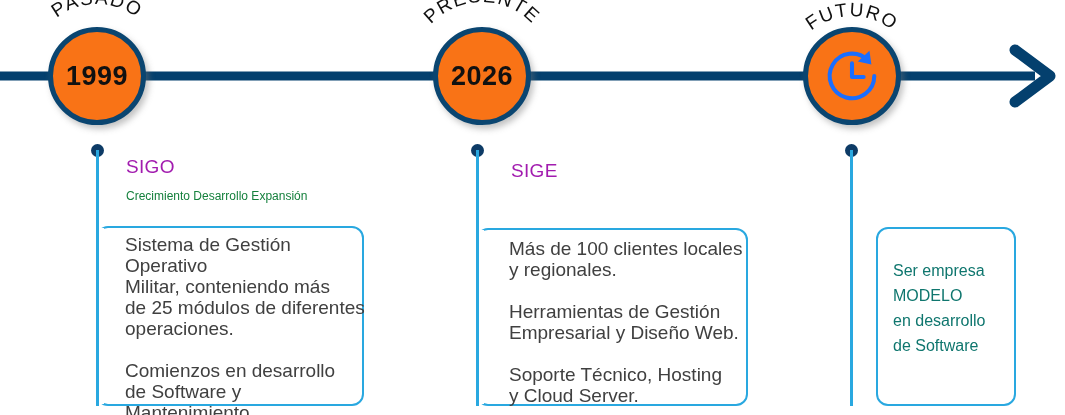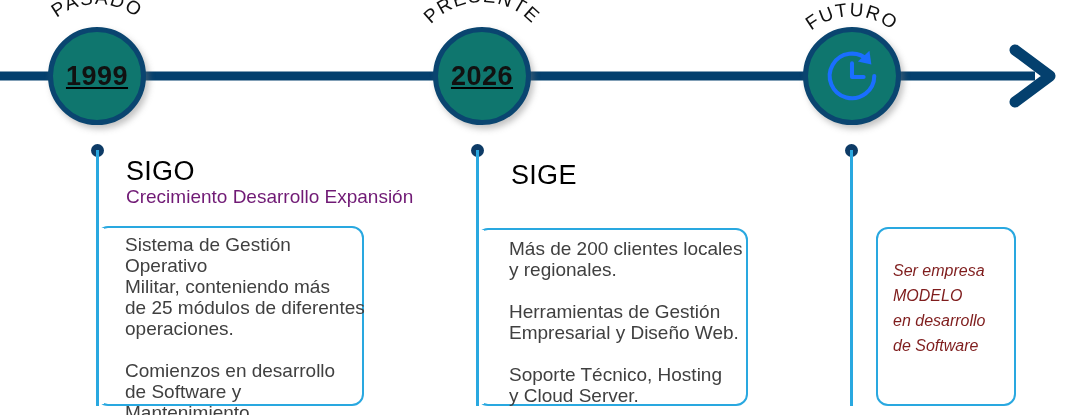--- a/index.html
+++ b/index.html
@@ -36,27 +36,26 @@
     width: 98px;
     height: 98px;
   }
   .milestone .ring {
     position: absolute;
     left: 0; top: 0;
     width: 98px;
     height: 98px;
     box-sizing: border-box;
     border-radius: 50%;
-    background: #0f766e;
+    background: #f97316;
     border: 5px solid #0a4570;
     box-shadow: 3px 4px 6px rgba(120,120,120,0.45);
     display: flex;
     align-items: center;
     justify-content: center;
-    text-decoration: underline;
   }
   .milestone .year {
     font-size: 27px;
     font-weight: bold;
     color: #111111;
     letter-spacing: 0.5px;
     line-height: 1;
   }
   .arc-label {
     position: absolute;
@@ -90,53 +89,52 @@
     position: absolute;
     width: 13px;
     height: 13px;
     border-radius: 50%;
     background: #0d3b66;
   }
 
   
   .block-title {
     position: absolute;
-    font-size: 27px;
-    color: #000000;
+    font-size: 19px;
+    color: #a21caf;
     letter-spacing: 0.3px;
     white-space: nowrap;
   }
   .block-sub {
     position: absolute;
-    font-size: 19px;
-    color: #701a75;
+    font-size: 12px;
+    color: #15803d;
     line-height: 17px;
     white-space: pre-line;
   }
 
   
   .card {
     position: absolute;
     box-sizing: border-box;
     border: 2px solid #29a8e0;
     border-radius: 12px;
     background: #ffffff;
   }
   .card-body {
     position: absolute;
     font-size: 19px;
     color: #404040;
     line-height: 21px;
     white-space: pre-line;
   }
   .card-body.navy {
-    color: #7f1d1d;
+    color: #0f766e;
     font-size: 16px;
     line-height: 25px;
-    font-style: italic;
   }
   
   .notch {
     position: absolute;
     background: #ffffff;
   }
 </style>
 </head>
 <body>
 
@@ -212,21 +210,21 @@
 de Redes y equipos.</div>
 
   <div class="stem-dot" style="left:471px; top:144px;"></div>
   <div class="stem" style="left:476px; top:150px; height:256px;"></div>
 
   <div class="block-title" style="left:511px; top:160px;">SIGE</div>
 
   <div class="card" style="left:476px; top:228px; width:272px; height:178px;"></div>
   <div class="notch" style="left:470px; top:230px; width:14px; height:174px;"></div>
   <div class="stem" style="left:476px; top:228px; height:178px;"></div>
-  <div class="card-body" style="left:509px; top:238px; width:240px;">Más de 200 clientes locales
+  <div class="card-body" style="left:509px; top:238px; width:240px;">Más de 100 clientes locales
 y regionales.
 
 Herramientas de Gestión
 Empresarial y Diseño Web.
 
 Soporte Técnico, Hosting
 y Cloud Server.</div>
 
   <div class="stem-dot" style="left:845px; top:144px;"></div>
   <div class="stem" style="left:850px; top:150px; height:256px;"></div>

